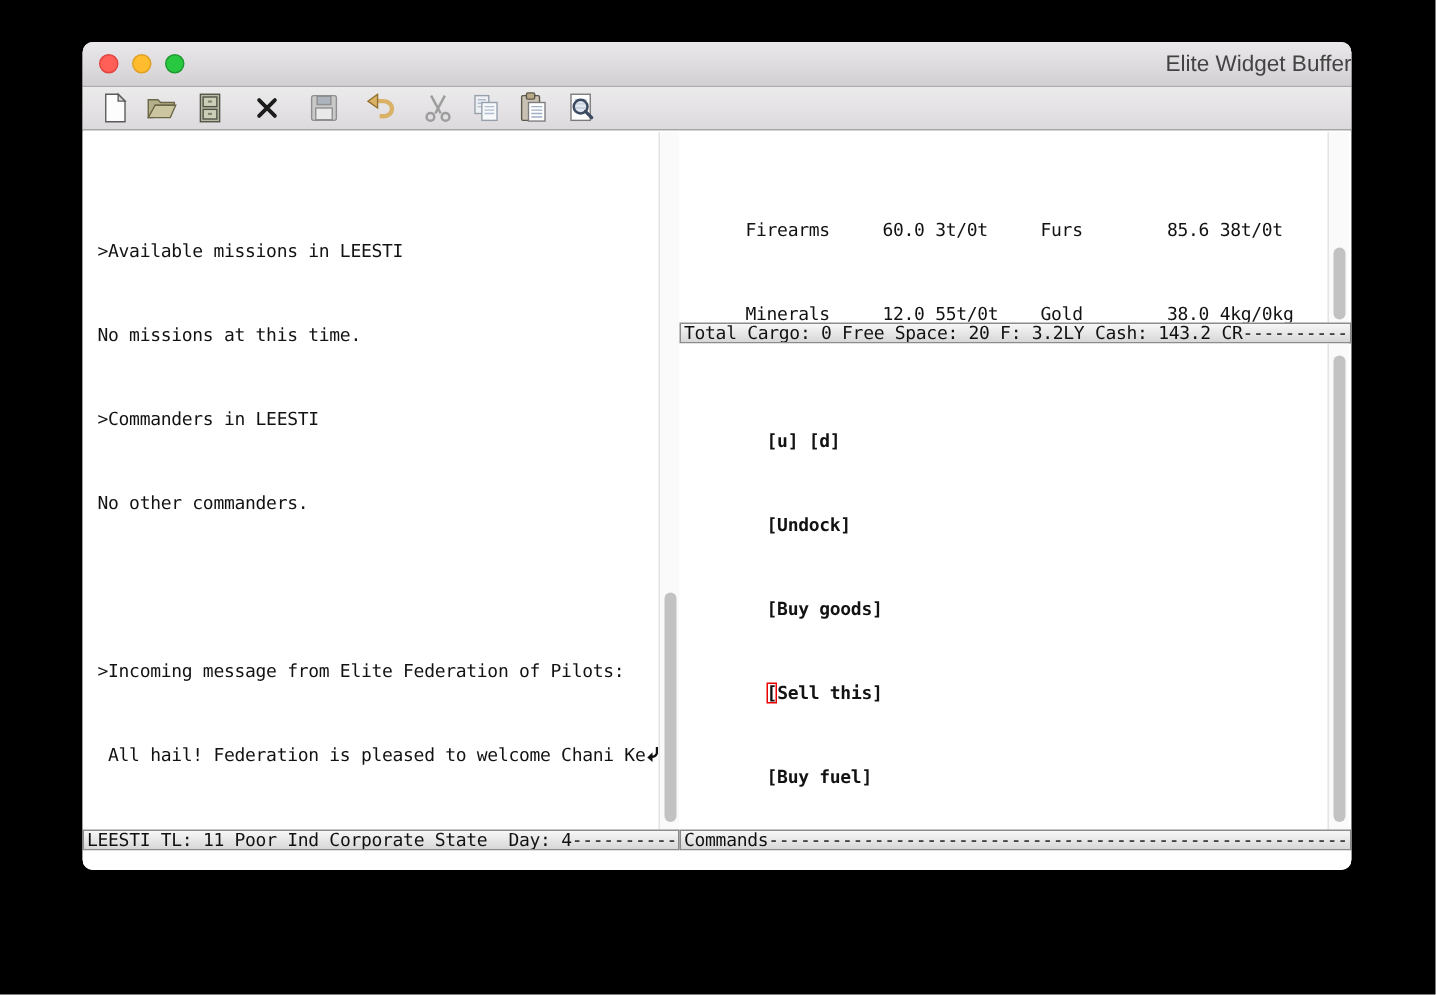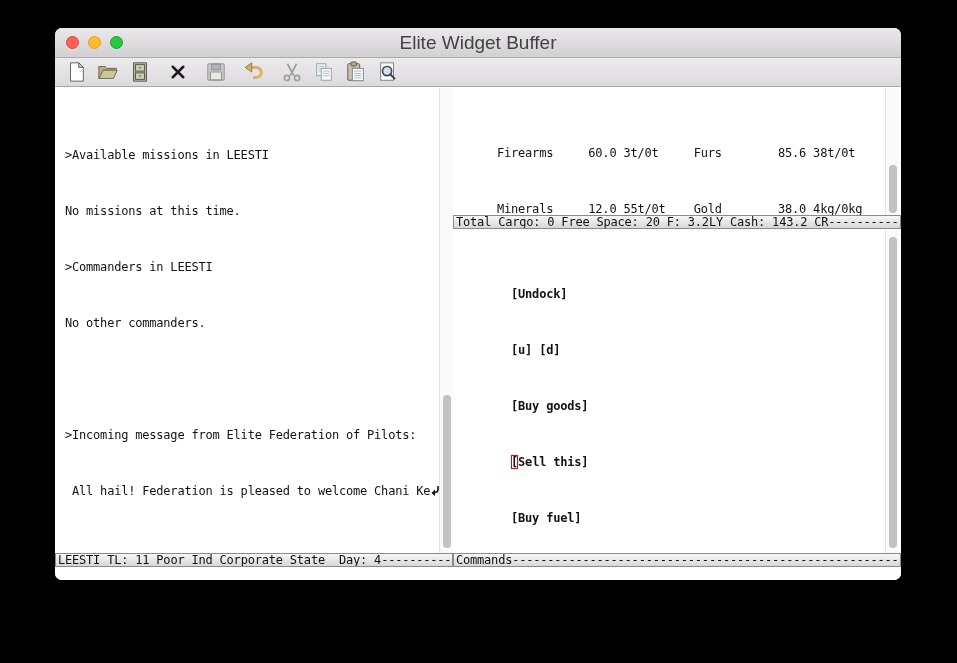--- a/index.html
+++ b/index.html
@@ -7,34 +7,34 @@
   .win{position:absolute;left:55px;top:28px;width:846px;height:552px;background:#fff;
        border-radius:7px;overflow:hidden;
        font-family:"DejaVu Sans Mono","Liberation Mono",monospace;}
   
   .titlebar{height:29px;background:linear-gradient(#eae8ea,#d3d0d3);border-bottom:1px solid #aeabae;position:relative;}
   .lights{position:absolute;left:11px;top:8px;display:flex;gap:9px;}
   .light{width:13px;height:13px;border-radius:50%;box-sizing:border-box;padding:0;}
   .light.close{background:#ff5f57;border:1px solid #e0443e;}
   .light.min{background:#febc2e;border:1px solid #dfa123;}
   .light.zoom{background:#28c840;border:1px solid #1f9a31;}
-  .title{text-align:center;line-height:29px;font-family:"Liberation Sans",sans-serif;
-         font-size:19px;color:#434343;}
+  .title{text-align:right;line-height:29px;font-family:"Liberation Sans",sans-serif;
+         font-size:15px;color:#434343;}
   
   .toolbar{height:29px;background:linear-gradient(#ecebec,#dddadd);border-bottom:1px solid #a9a6a9;
            display:flex;align-items:center;padding-left:8px;gap:6px;box-sizing:border-box;}
   .tbtn{background:none;border:none;padding:0;width:26px;height:26px;display:flex;
         align-items:center;justify-content:center;cursor:default;}
   .tbtn.g1{margin-left:6px;}
   
   .ebody{position:absolute;top:60px;left:0;width:846px;height:492px;font-size:12px;
          line-height:14px;letter-spacing:-0.2px;color:#121212;}
   .pane{position:absolute;overflow:hidden;background:#fff;}
   .pane,.modeline{white-space:pre;}
-  #output-pane{left:0;top:0;width:384px;height:465px;padding-top:4px;box-sizing:border-box;}
+  #output-pane{left:0;top:0;width:384px;height:465px;padding-top:16px;box-sizing:border-box;}
   #market-pane{left:398px;top:0;width:432px;height:127px;padding:2px 0 0 12px;box-sizing:border-box;}
   #commands-pane{left:398px;top:141px;width:432px;height:324px;padding:2px 0 0 12px;
                  box-sizing:border-box;font-weight:bold;}
   .line{height:14px;display:flex;white-space:pre;}
   .line .fr-l{flex:0 0 10px;display:flex;align-items:center;justify-content:center;}
   .line .txt{flex:0 0 366px;overflow:hidden;}
   .line .fr-r{flex:0 0 8px;display:flex;align-items:center;}
   .bline{height:14px;white-space:pre;margin-left:32px;}
   .ccur{outline:1.5px solid #ea0000;outline-offset:-1px;}
   
@@ -240,23 +240,23 @@
       </div>
     <div class="sbar" id="sbar-rtop">
         <div class="thumb"></div>
       </div>
 
     <div class="modeline" id="cargo-modeline"><span>Total Cargo: 0 Free Space: 20 F: 3.2LY Cash: 143.2 CR------------------------------</span></div>
 
     <div class="pane" id="commands-pane">
       
     
+        <div class="bline"><span></span><span>  [u] [d]</span></div>
+      
         <div class="bline"><span></span><span>  [Undock]</span></div>
-      
-        <div class="bline"><span></span><span>  [u] [d]</span></div>
       
         <div class="bline"><span></span><span>  [Buy goods]</span></div>
       
         <div class="bline"><span>  </span><span class="ccur">[</span><span>Sell this]</span></div>
       
         <div class="bline"><span></span><span>  [Buy fuel]</span></div>
       
         
       
         

